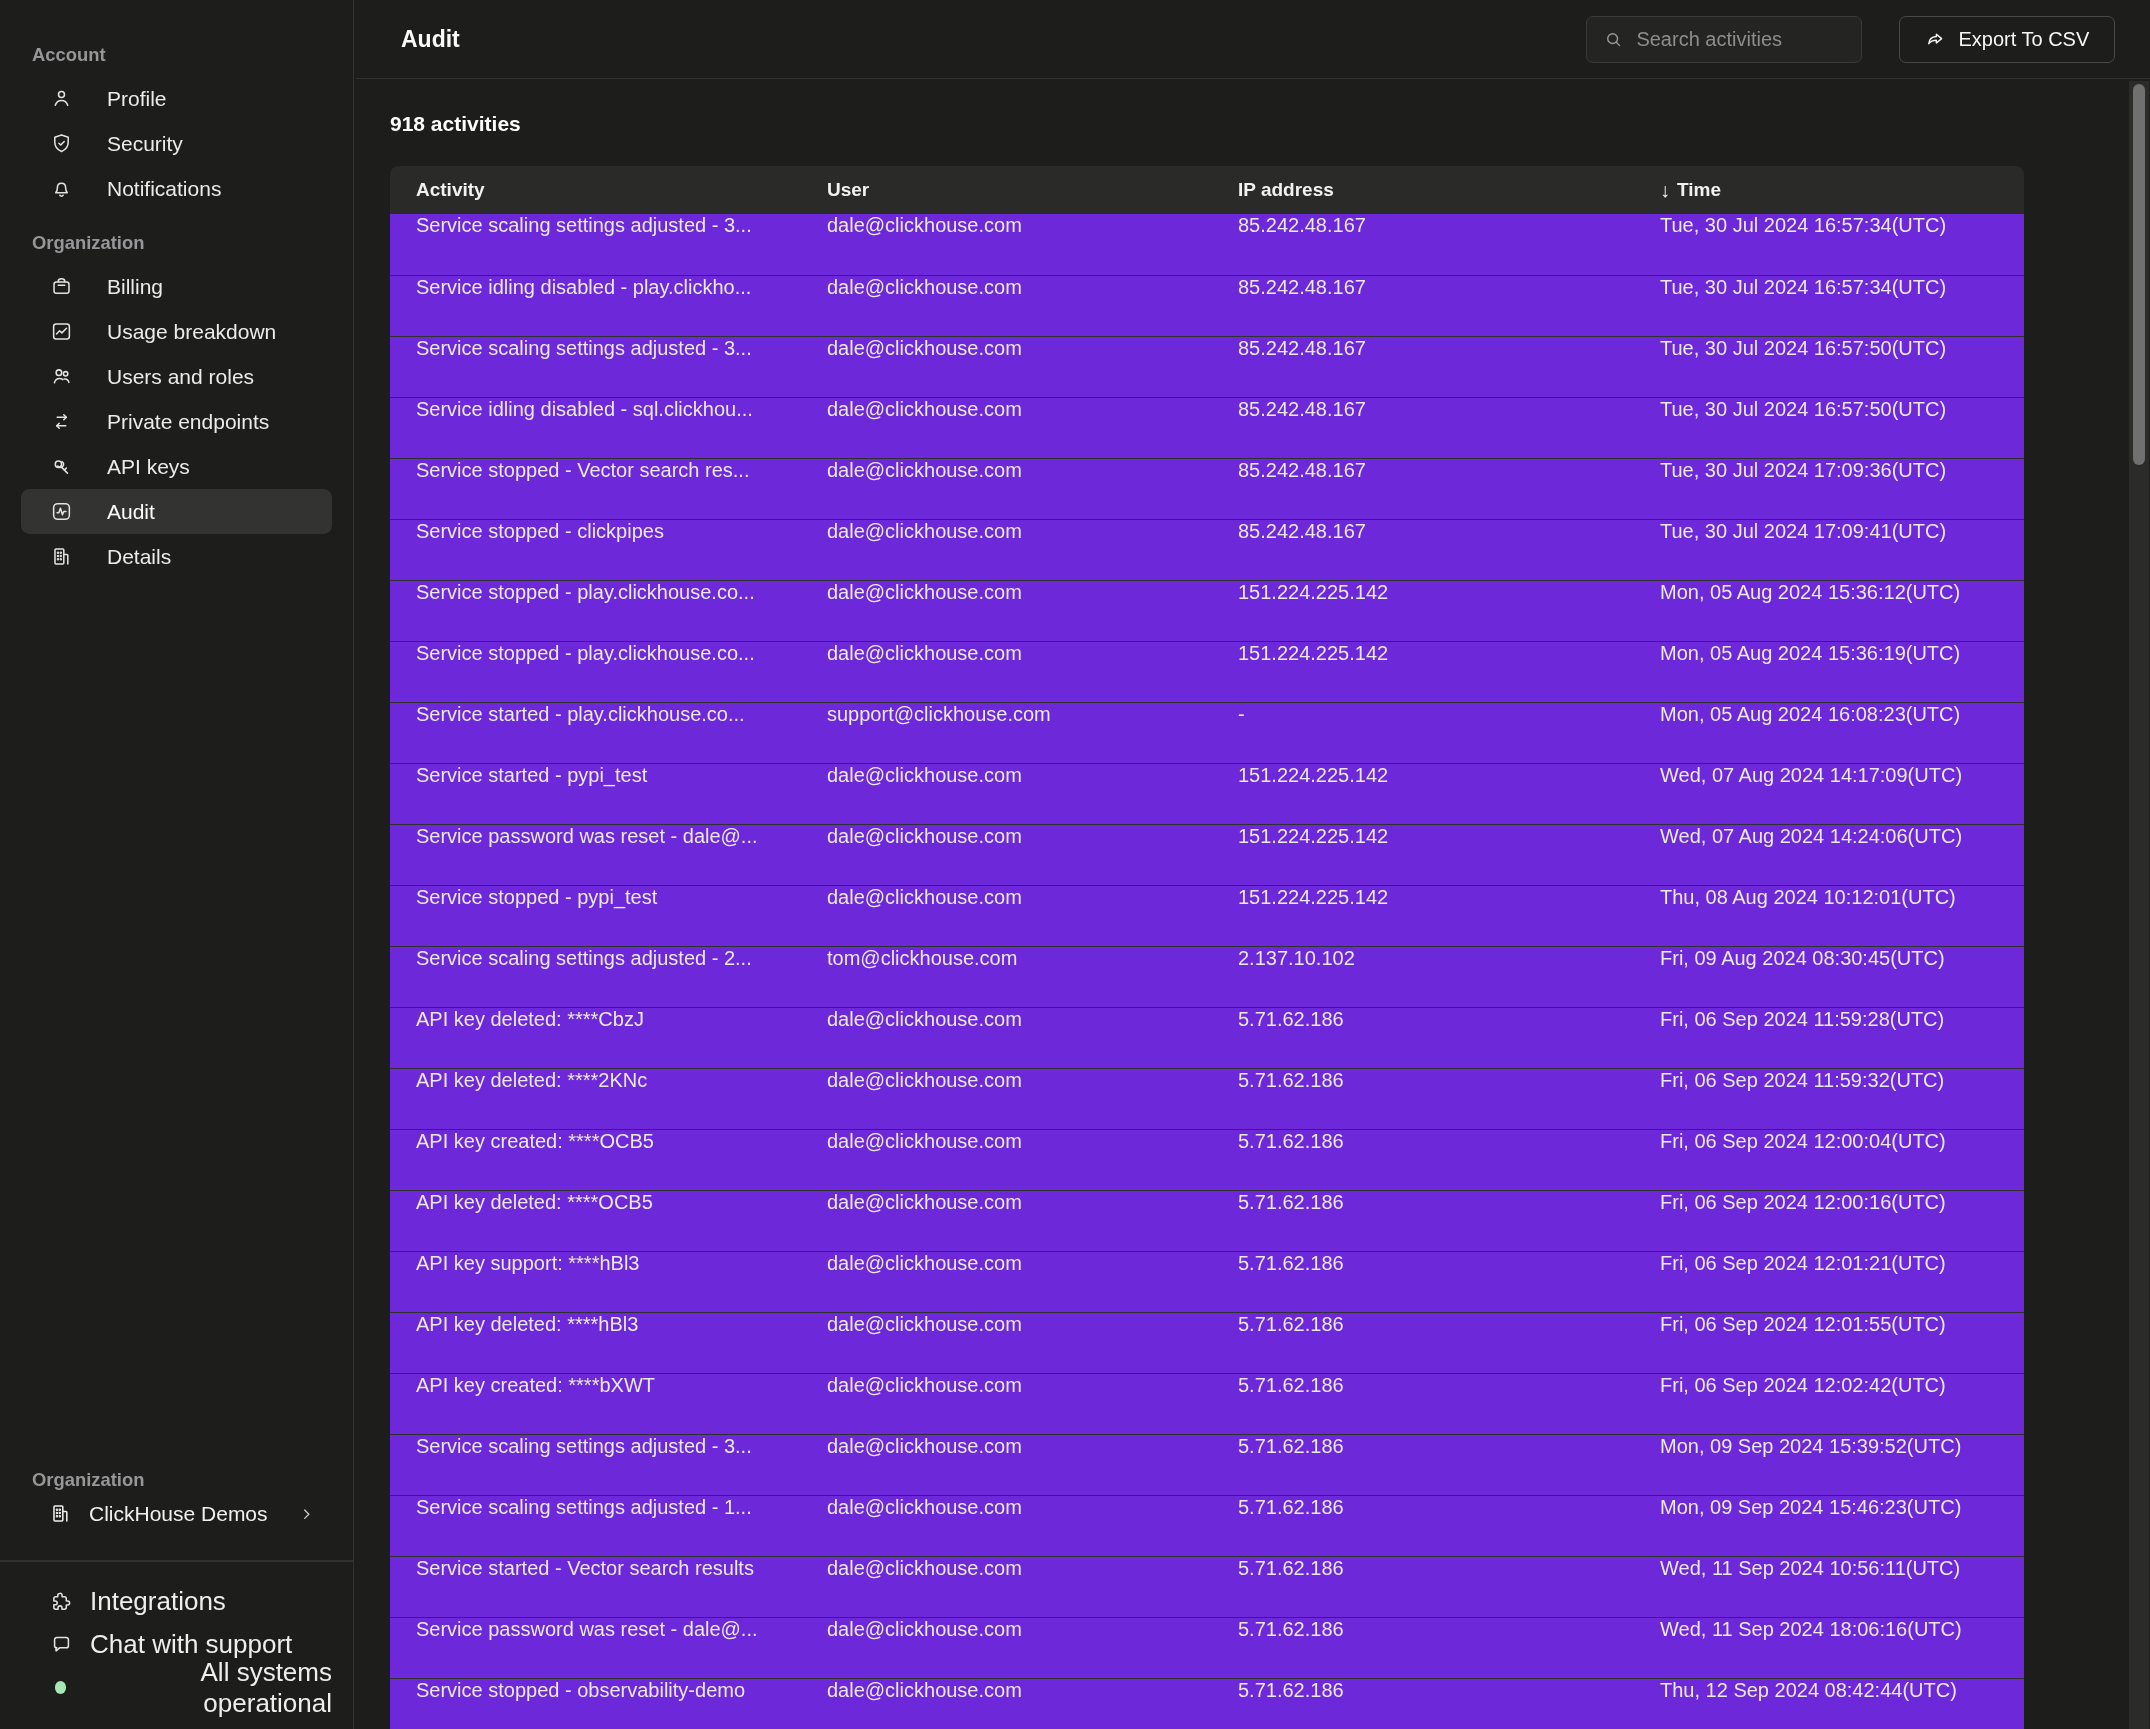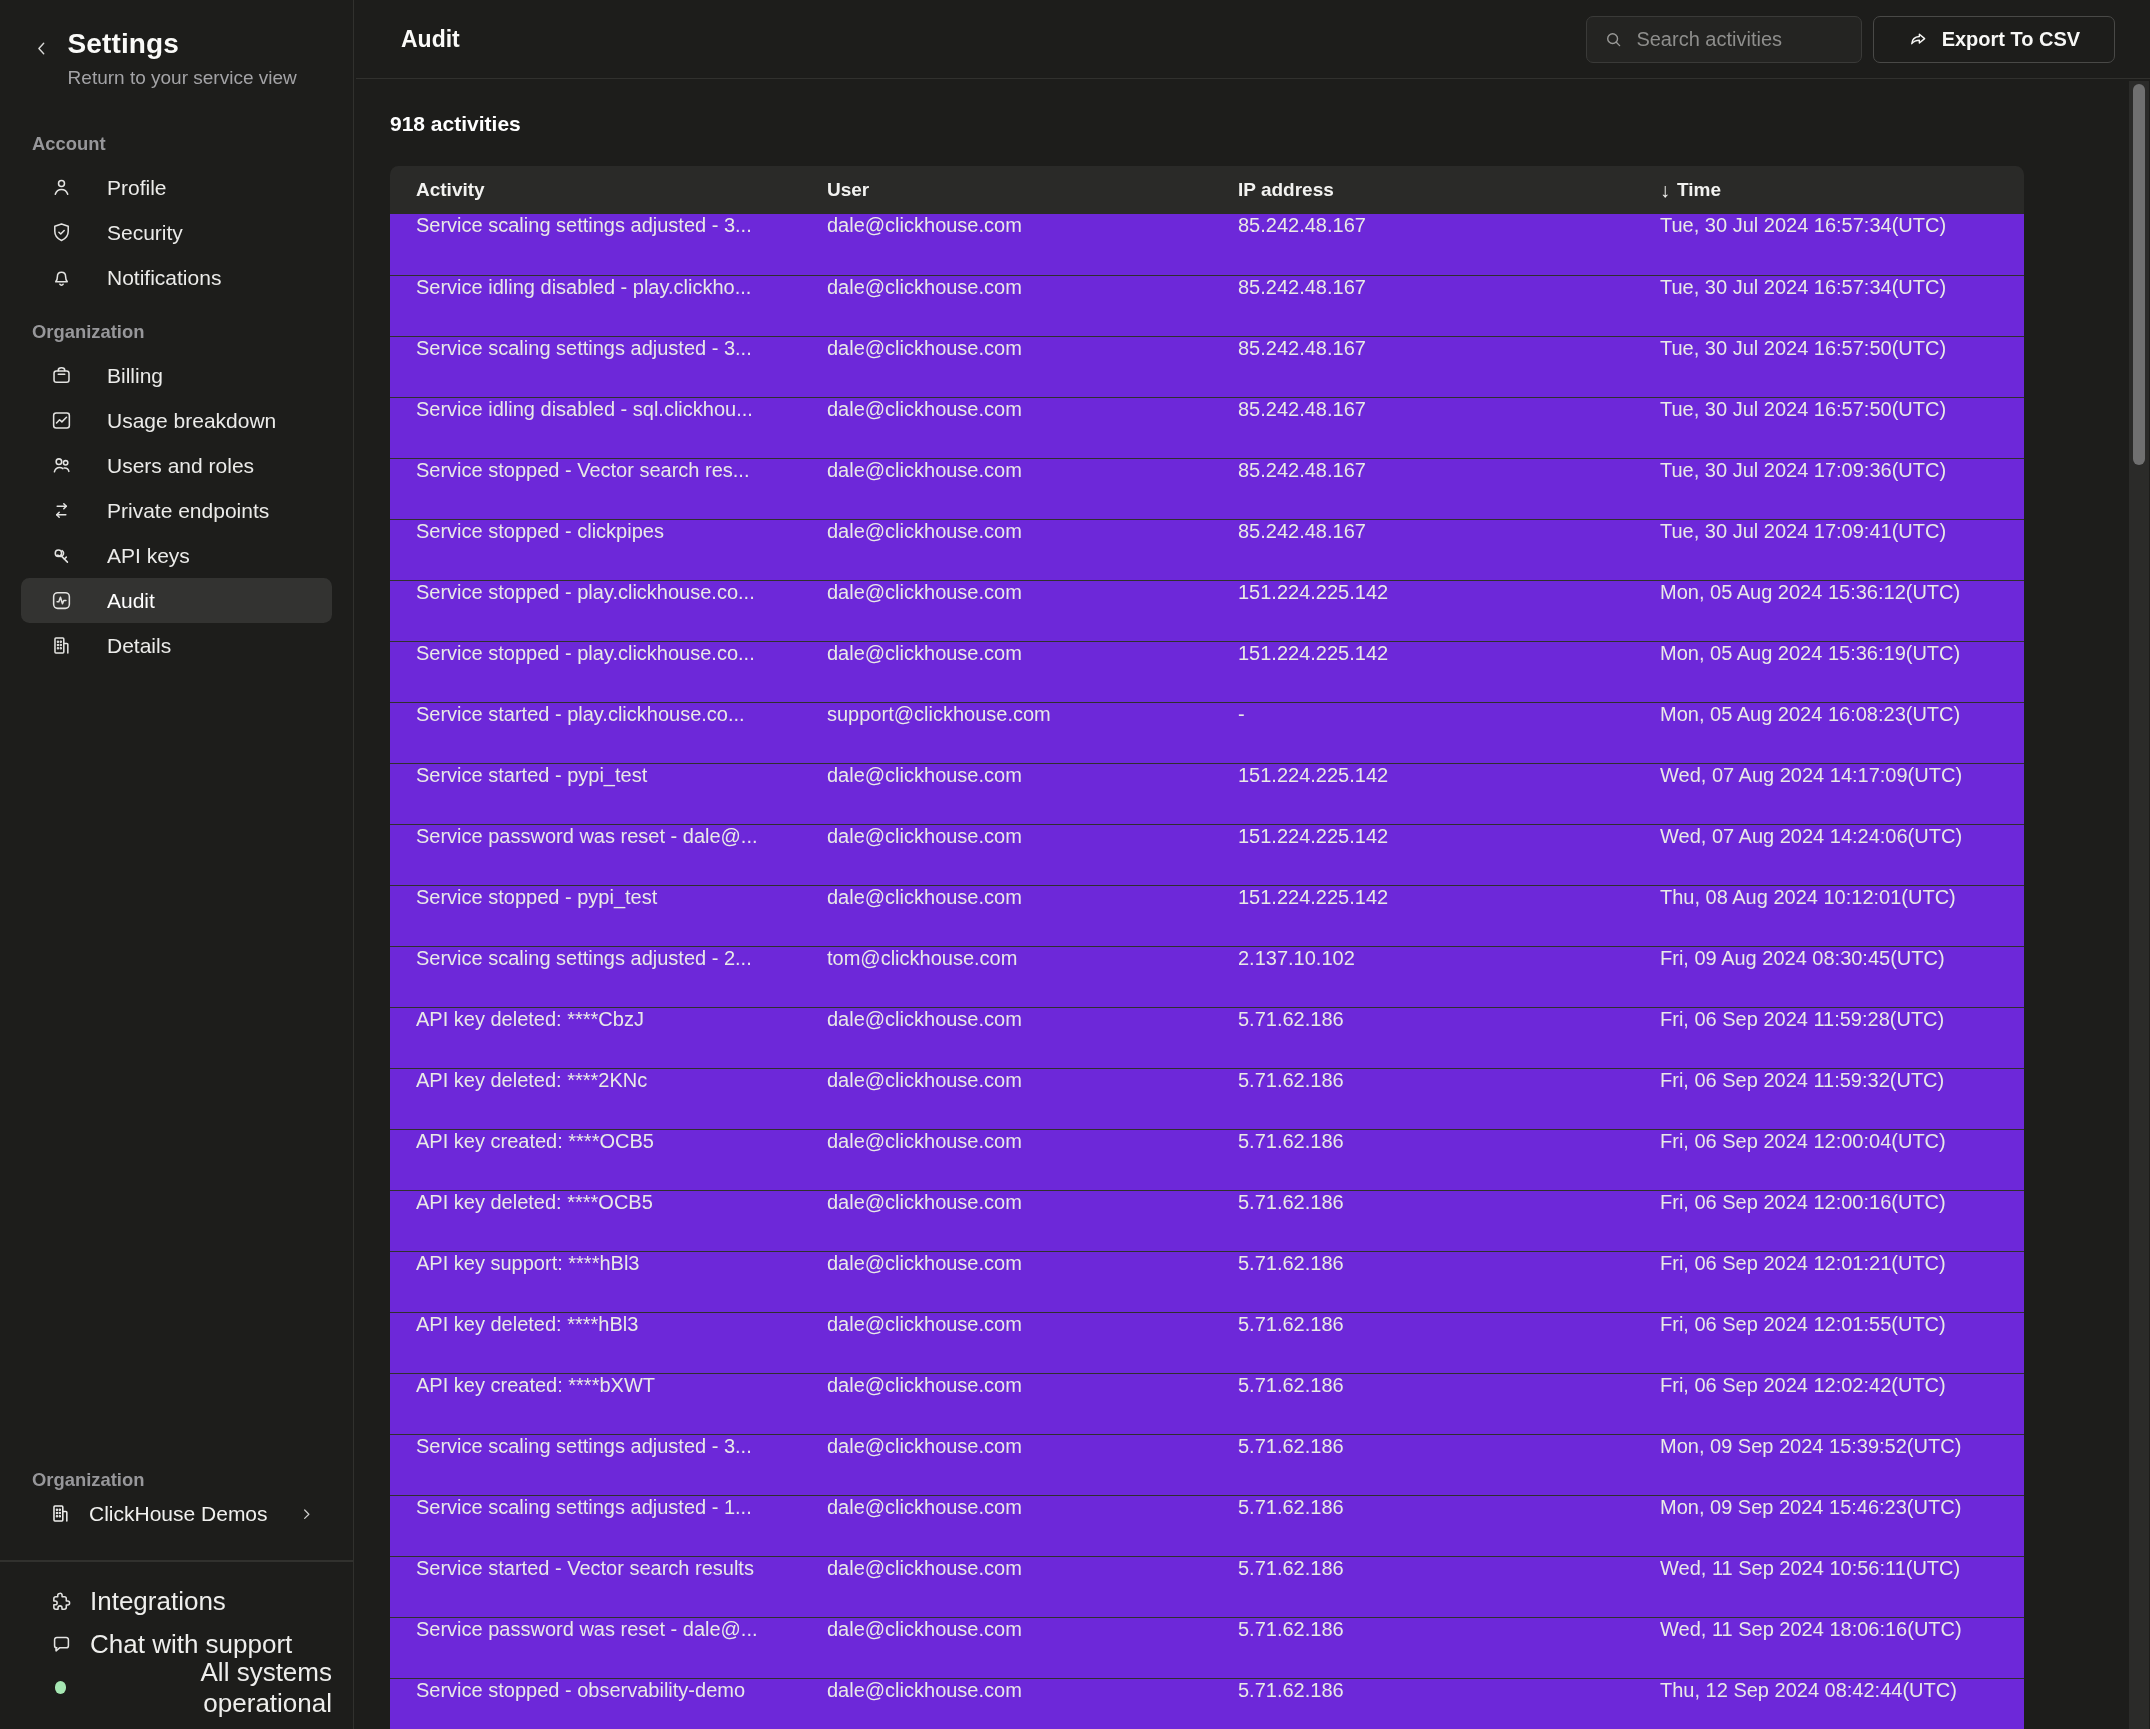--- a/index.html
+++ b/index.html
@@ -46,24 +46,24 @@
   .topbar { position:relative; height:79px; border-bottom:1.4px solid #31312e; }
   .topbar-title { position:absolute; left:45px; top:50%; transform:translateY(-50%);
     font-size:23px; font-weight:700; color:#fbfbf9; }
   .search-box { position:absolute; right:288px; top:16.3px; width:276px; height:47px;
     background:#242422; border:1.4px solid #3a3a38; border-radius:7px;
     display:flex; align-items:center; gap:12.8px; padding:0 15.6px; }
   .search-box .ico { color:#9a9a98; }
   .search-box input { flex:1; background:transparent; border:none; outline:none;
     font-family:inherit; font-size:20px; color:#e8e8e6; }
   .search-box input::placeholder { color:#8e8e8c; }
-  .btn-export { position:absolute; right:35px; top:16.3px; width:242px; height:47px;
+  .btn-export { position:absolute; right:35px; top:16.3px; width:216px; height:47px;
     background:transparent; border:1.4px solid #494947; border-radius:7px;
     display:flex; align-items:center; justify-content:center; gap:12.8px;
-    font-size:20px; font-weight:700; color:#f7f7f5; cursor:pointer; }
+    font-size:20px; font-weight:400; color:#f7f7f5; cursor:pointer; }
 
   .content { position:absolute; top:81px; left:0; right:0; bottom:0; padding:31px 0 0 34px; }
   .count { font-size:21px; font-weight:700; color:#ffffff; }
 
   .table { margin-top:30px; width:1634px; border-radius:8.5px 8.5px 0 0; overflow:hidden; }
   .thead { display:flex; height:48px; background:#2a2a28; align-items:center;
     font-size:19px; font-weight:600; color:#f2f2f0; }
   .tr { display:flex; height:61px; background:#6d28d9;
     font-size:20px; color:#e9e9e7; border-top:1.4px solid #30302e; }
   .c-activity { width:411px; padding-left:26px; }
@@ -75,31 +75,20 @@
 
   .sb-track { position:absolute; right:1.4px; top:81px; bottom:0; width:20px; background:#2b2b29; }
   .sb-thumb { position:absolute; left:50%; transform:translateX(-50%); top:2.8px; width:12px;
     height:381px; border-radius:6.4px; background:#707070; }
 </style>
 </head>
 <body>
 
 <aside class="sidebar">
 
-  <div class="side-head">
-    <span class="ico back-btn">
-      <svg width="21" height="21" viewBox="0 0 24 24">
-          <polyline points="14.5 6 9 12 14.5 18"></polyline>
-        </svg>
-    </span>
-    <div>
-      <div class="side-title">Settings</div>
-      <div class="side-sub">Return to your service view</div>
-    </div>
-  </div>
 
   <div class="section-label lbl-account">Account</div>
   <nav class="nav">
     <div class="nav-item">
       <span class="ico">
         <svg width="23" height="23" viewBox="0 0 24 24">
             <circle cx="12" cy="7.8" r="3.1"></circle>
             <path d="M5.5 19c1.1-3.4 3.4-5 6.5-5s5.4 1.6 6.5 5"></path>
           </svg>
       </span>

